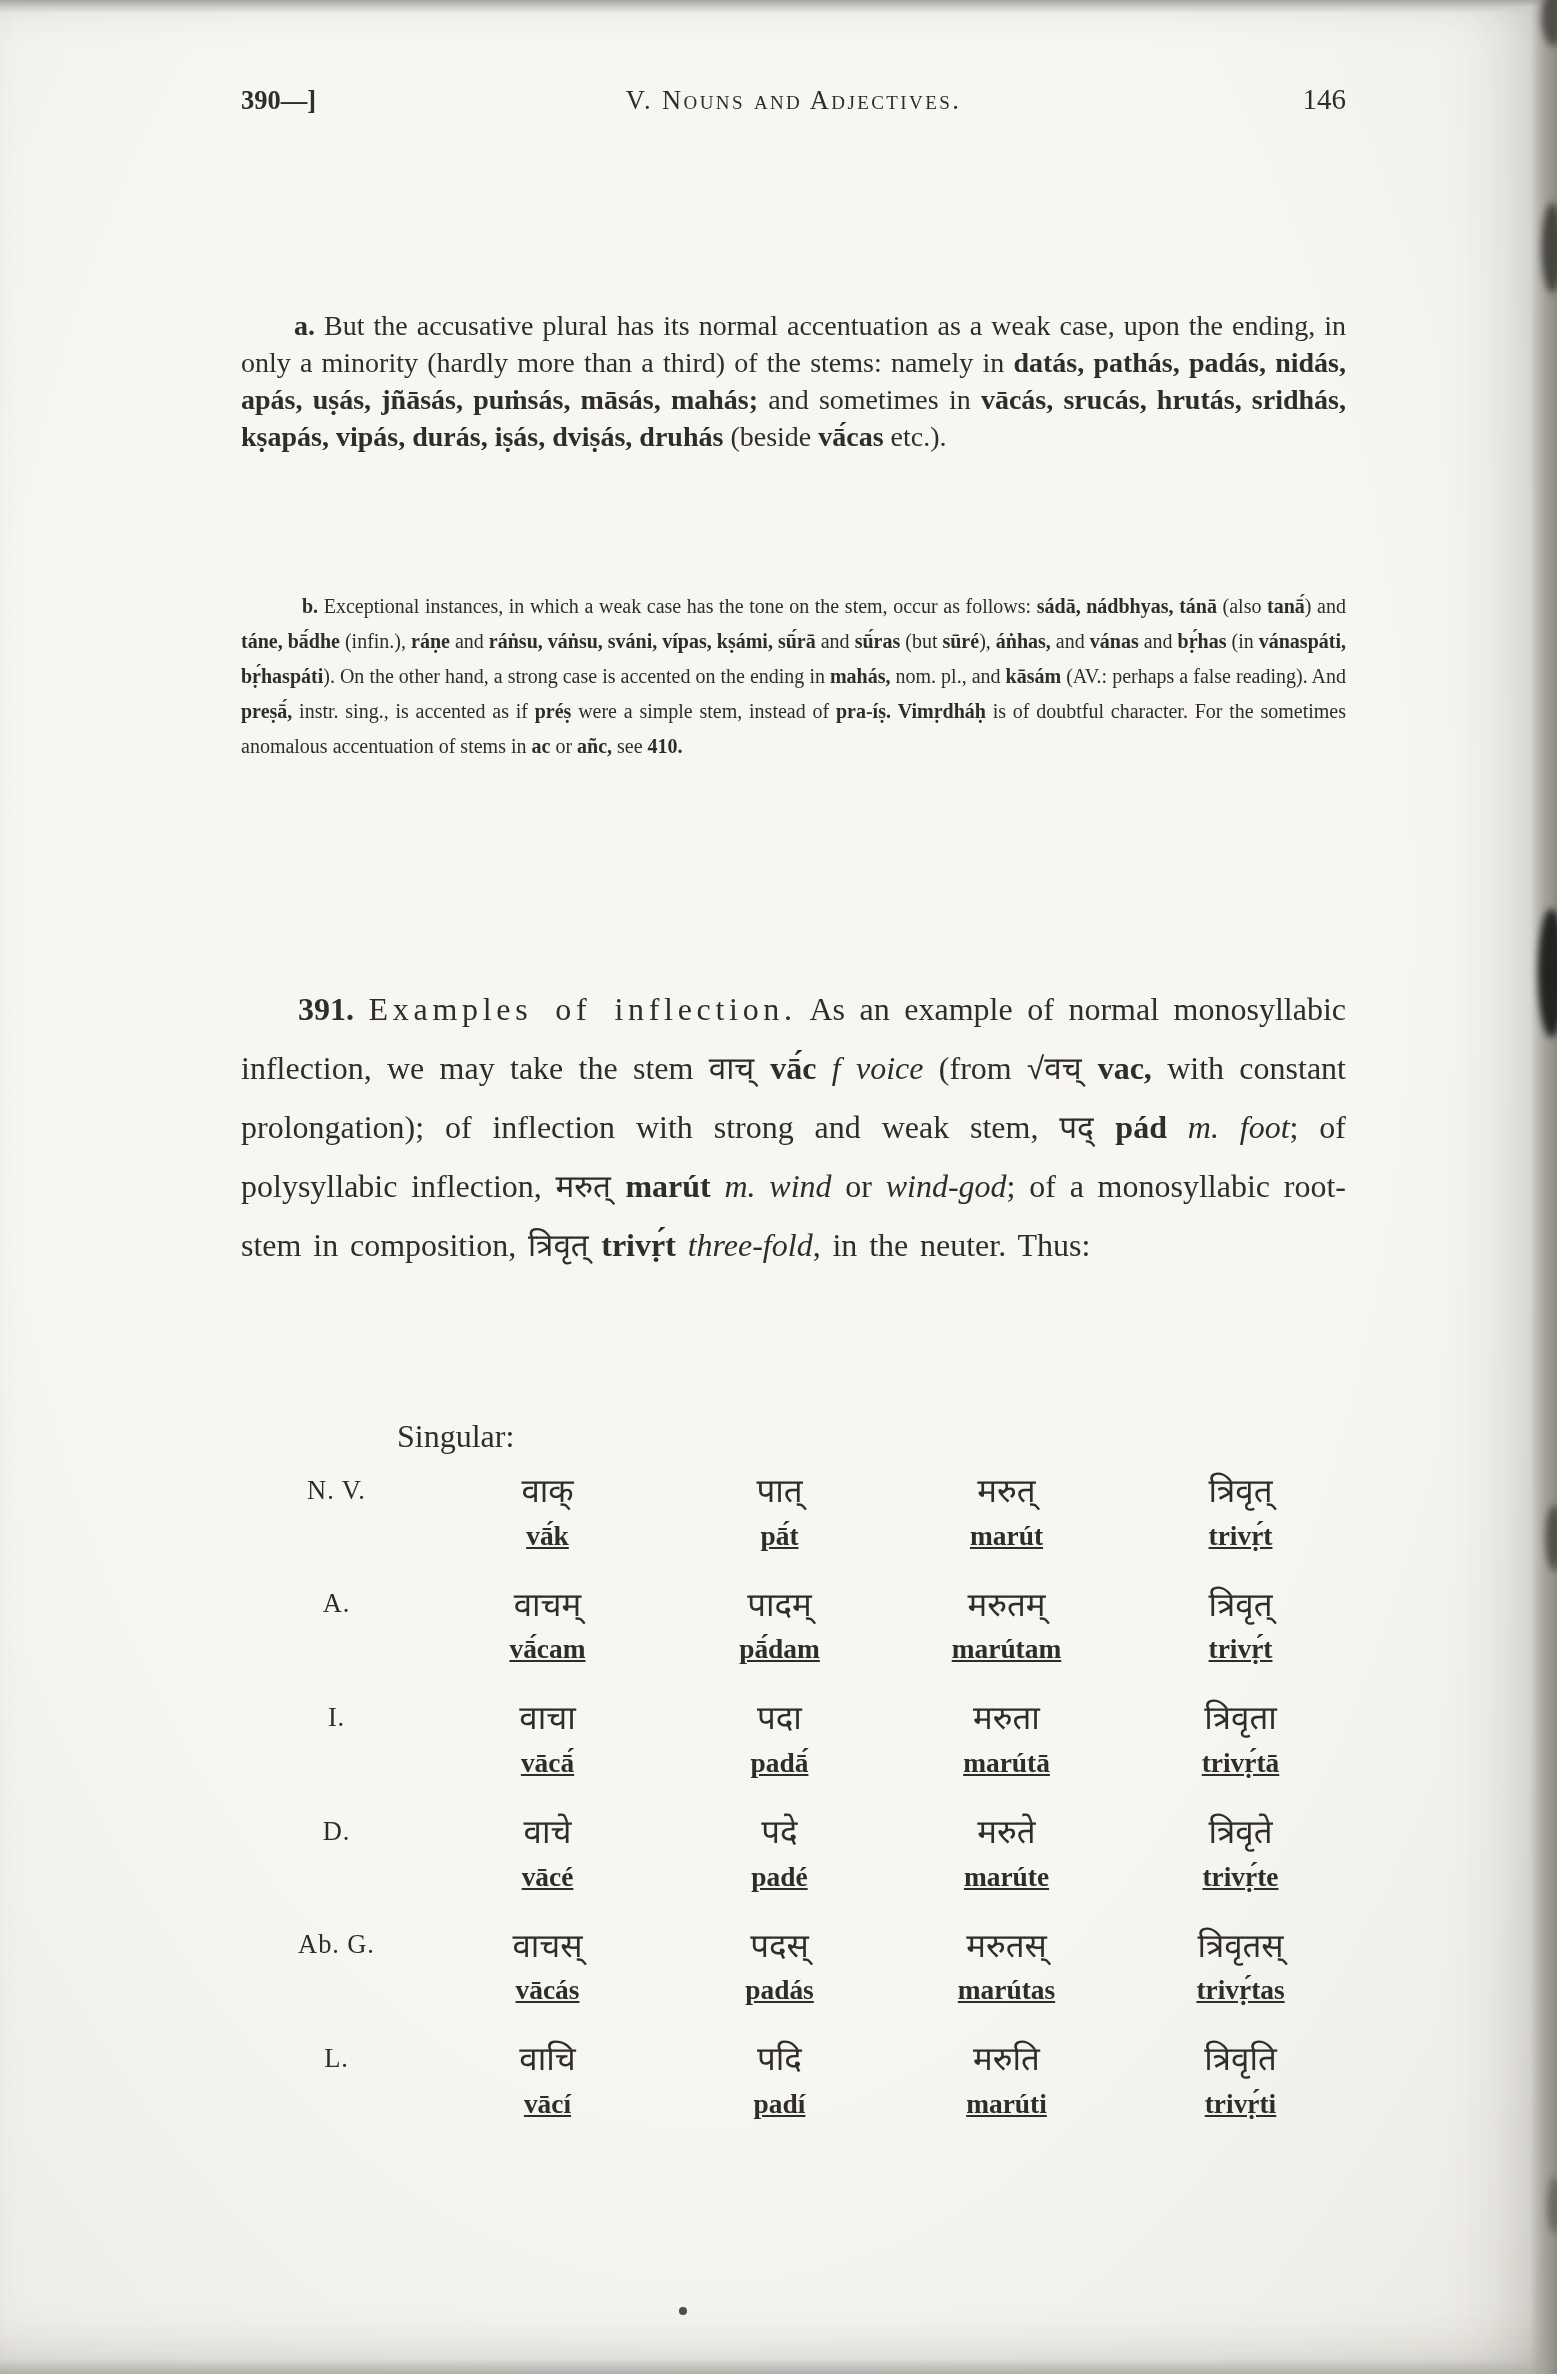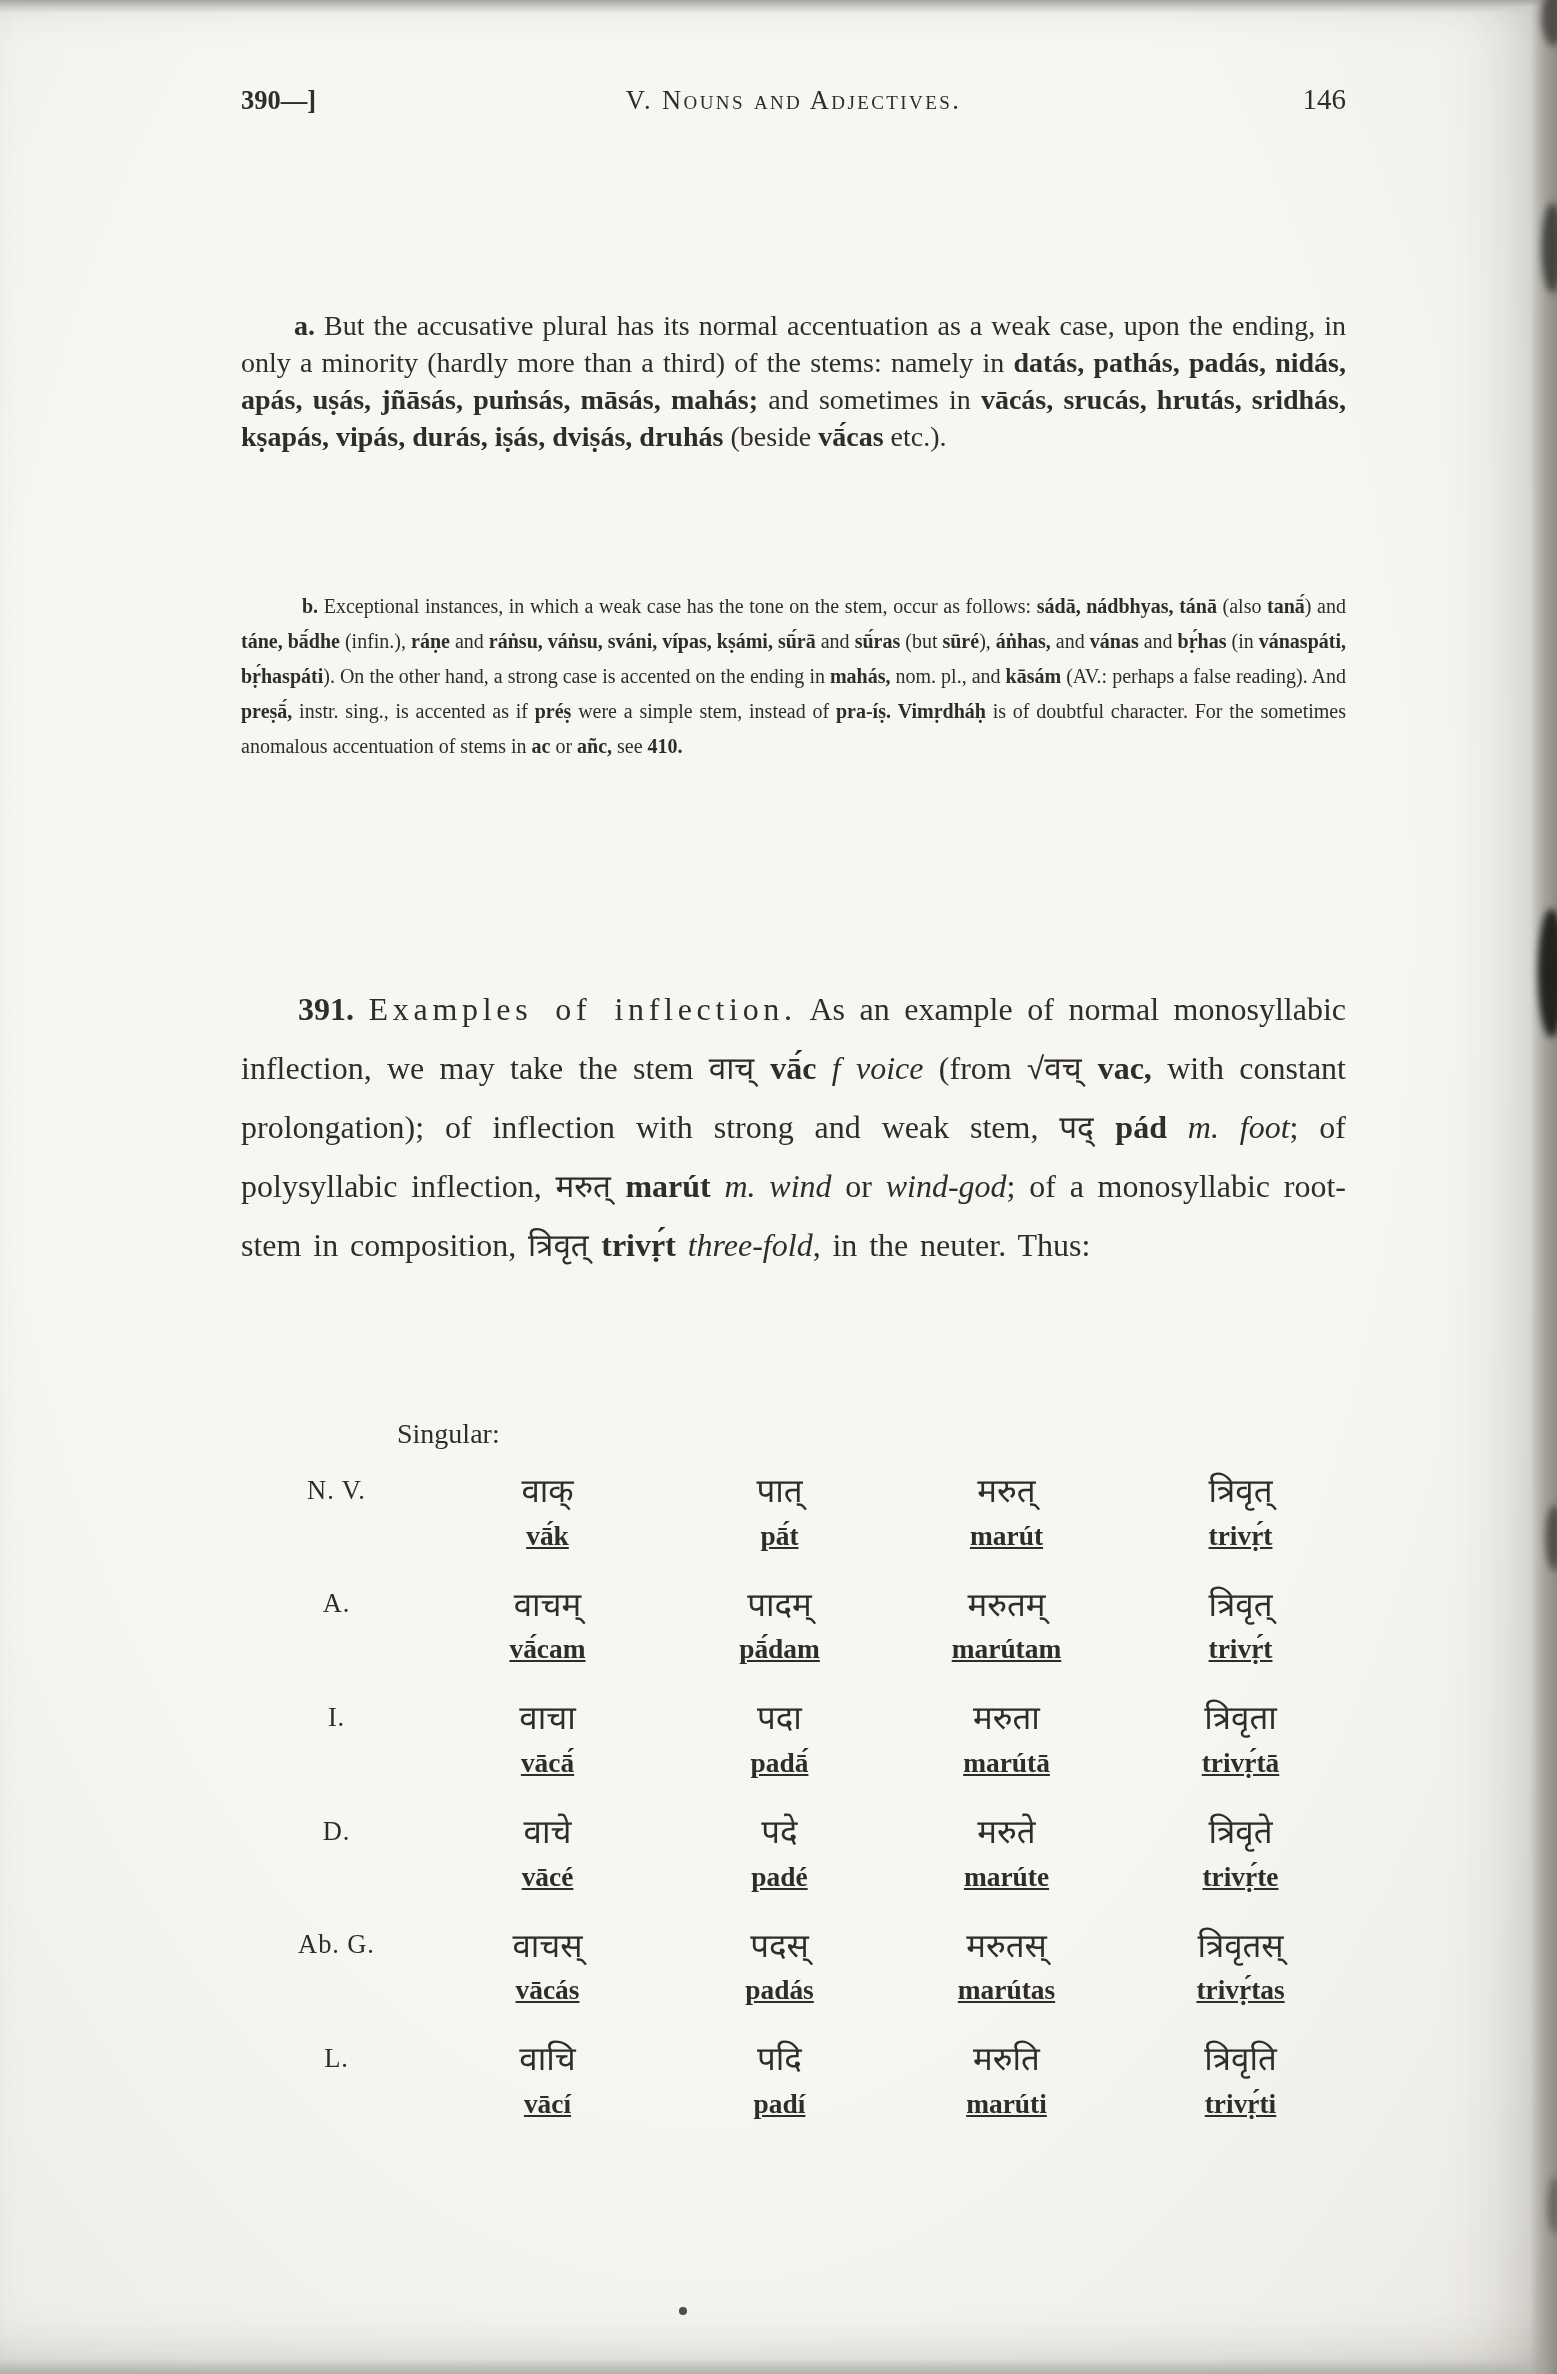--- a/index.html
+++ b/index.html
@@ -31,21 +31,21 @@
   #pa   { top:307px;  font-size:28px; line-height:37px; text-indent:53px; }
   #pb   { top:589px;  font-size:20px; line-height:35px; text-indent:61px; }
   #p391 { top:980px; font-size:32px; line-height:59px; text-indent:57px; word-spacing:3.8px; }
 
   .s-b  { font-weight:700; }
   .s-i  { font-style:italic; }
   .s-sp { letter-spacing:4.7px; word-spacing:7.6px;margin-top:40px; }
   .s-dev{ font-family:Liberation Sans, sans-serif; font-size:0.98em;margin-top:23px; }
 
   
-  .singular { position:absolute; left:397px; top:1418px; font-size:28px; }
+  .singular { position:absolute; left:397px; top:1418px; font-size:32px; }
   .decl {
     position:absolute; left:244px; top:1469px; width:1117px;
     display:grid; grid-template-columns:185px 237px 227px 227px 1fr;
     row-gap:30px;
     text-align:center;
   }
   .trow { display:contents; }
   .case-label { font-size:26.5px; padding-top:5.7px; letter-spacing:0.9px; }
   .tcell .dev { font-size:33px; line-height:44px; font-family:"DejaVu Sans","Liberation Sans",sans-serif; }
   .tcell .trl { font-size:27.4px; line-height:34px; margin-top:5.7px; font-weight:700;text-decoration:underline; }

